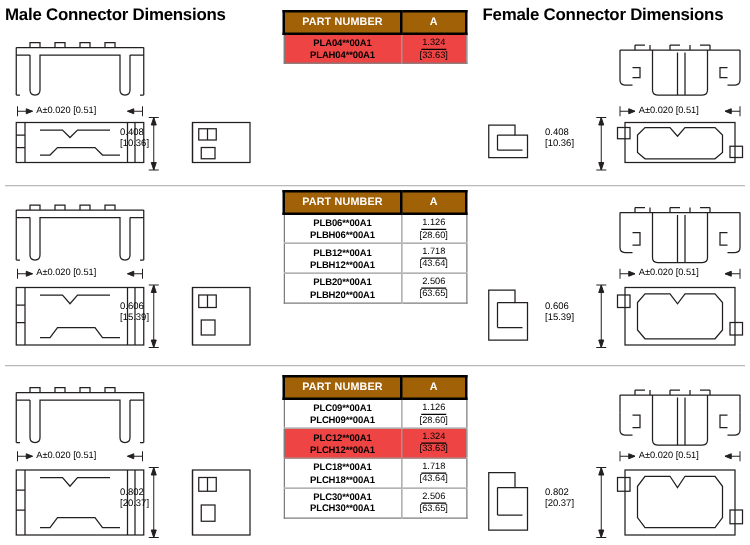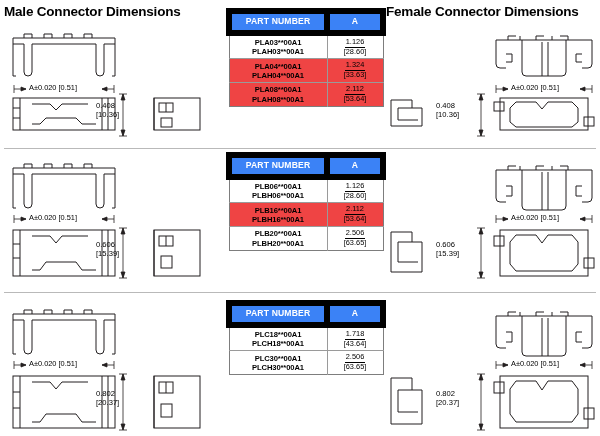--- a/index.html
+++ b/index.html
@@ -37,27 +37,27 @@
   .ptable{
     position:absolute;
     border-collapse:collapse;
     border:1px solid #7d7d7d;
     background:#fff;
     font-size:7.4px;
     line-height:1.12;
     table-layout:fixed;
   }
   .ptable th{
-    background:#3b82f6;
+    background:#a16207;
     color:#ffffff;
     font-size:8.6px;
     font-weight:bold;
     letter-spacing:0.15px;
     padding:3px 2px 3px 2px;
-    border:6px solid #000000;
+    border:2px solid #000000;
     text-align:center;
     white-space:nowrap;
   }
   .ptable th.c-pn{width:88px;}
   .ptable th.c-a{width:46px;}
   .ptable td{
     border-top:1px solid #9a9a9a;
     border-right:1px solid #9a9a9a;
     padding:2px 2px;
     text-align:center;
@@ -201,48 +201,28 @@
   </div>
 
   <table class="ptable" id="table-1">
     <thead>
       <tr>
         <th class="c-pn">PART NUMBER</th>
         <th class="c-a">A</th>
       </tr>
     </thead>
     <tbody>
-      <tr>
-        <td class="pn">
-          <div>PLA03**00A1</div>
-          <div>PLAH03**00A1</div>
-        </td>
-        <td class="aval">
-          <span class="inch">1.126</span>
-          <span class="mm">[28.60]</span>
-        </td>
-      </tr>
       <tr class="alt">
         <td class="pn">
           <div>PLA04**00A1</div>
           <div>PLAH04**00A1</div>
         </td>
         <td class="aval">
           <span class="inch">1.324</span>
           <span class="mm">[33.63]</span>
-        </td>
-      </tr>
-      <tr class="alt">
-        <td class="pn">
-          <div>PLA08**00A1</div>
-          <div>PLAH08**00A1</div>
-        </td>
-        <td class="aval">
-          <span class="inch">2.112</span>
-          <span class="mm">[53.64]</span>
         </td>
       </tr>
     </tbody>
   </table>
 
   <div class="dwg" style="left:10px;top:162px;">
     <svg width="108" height="52" viewBox="0 0 108 52">
       <path class="ln" d="M3,6 L3,46 M3,6 L105,6 M105,6 L105,46"></path>
       <path class="ln" d="M3,46 L6,46 M102,46 L105,46"></path>
       <path class="ln" d="M14,6 L14,2 L22,2 L22,6 M34,6 L34,2 L42,2 L42,6 M54,6 L54,2 L62,2 L62,6 M74,6 L74,2 L82,2 L82,6"></path>
@@ -340,28 +320,28 @@
       <tr>
         <td class="pn">
           <div>PLB06**00A1</div>
           <div>PLBH06**00A1</div>
         </td>
         <td class="aval">
           <span class="inch">1.126</span>
           <span class="mm">[28.60]</span>
         </td>
       </tr>
-      <tr class="alt">
-        <td class="pn">
-          <div>PLB16**00A1</div>
-          <div>PLBH16**00A1</div>
-        </td>
-        <td class="aval">
-          <span class="inch">2.112</span>
-          <span class="mm">[53.64]</span>
+      <tr>
+        <td class="pn">
+          <div>PLB12**00A1</div>
+          <div>PLBH12**00A1</div>
+        </td>
+        <td class="aval">
+          <span class="inch">1.718</span>
+          <span class="mm">[43.64]</span>
         </td>
       </tr>
       <tr>
         <td class="pn">
           <div>PLB20**00A1</div>
           <div>PLBH20**00A1</div>
         </td>
         <td class="aval">
           <span class="inch">2.506</span>
           <span class="mm">[63.65]</span>
@@ -461,20 +441,40 @@
   <table class="ptable" id="table-3">
     <thead>
       <tr>
         <th class="c-pn">PART NUMBER</th>
         <th class="c-a">A</th>
       </tr>
     </thead>
     <tbody>
       <tr>
         <td class="pn">
+          <div>PLC09**00A1</div>
+          <div>PLCH09**00A1</div>
+        </td>
+        <td class="aval">
+          <span class="inch">1.126</span>
+          <span class="mm">[28.60]</span>
+        </td>
+      </tr>
+      <tr class="alt">
+        <td class="pn">
+          <div>PLC12**00A1</div>
+          <div>PLCH12**00A1</div>
+        </td>
+        <td class="aval">
+          <span class="inch">1.324</span>
+          <span class="mm">[33.63]</span>
+        </td>
+      </tr>
+      <tr>
+        <td class="pn">
           <div>PLC18**00A1</div>
           <div>PLCH18**00A1</div>
         </td>
         <td class="aval">
           <span class="inch">1.718</span>
           <span class="mm">[43.64]</span>
         </td>
       </tr>
       <tr>
         <td class="pn">

